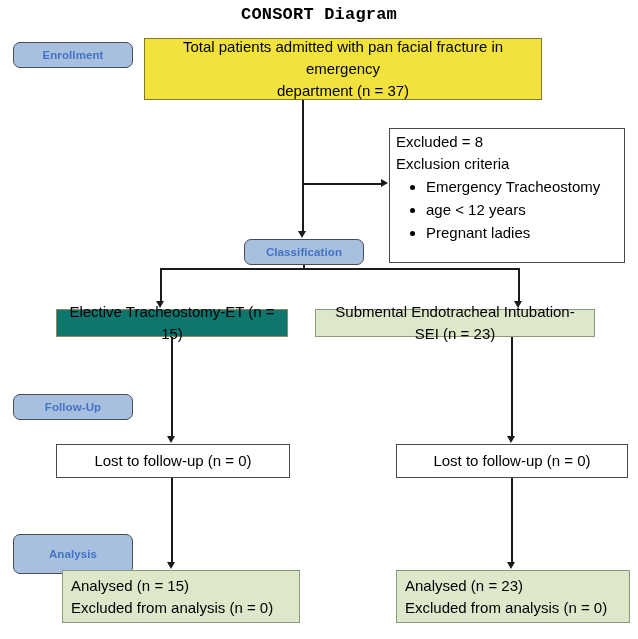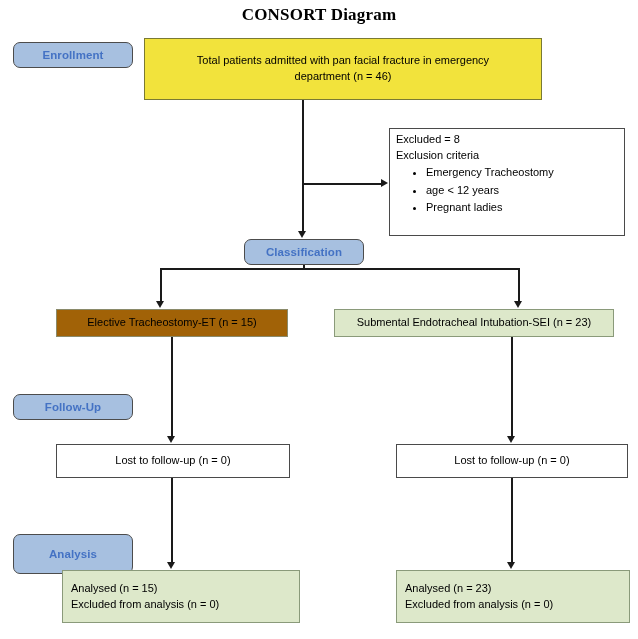--- a/index.html
+++ b/index.html
@@ -17,21 +17,21 @@
     height: 639px;
     background: #ffffff;
     overflow: hidden;
   }
   .abs { position: absolute; box-sizing: border-box; }
 
   
   .title {
     left: 0; top: 5px; width: 638px;
     text-align: center;
-    font-family: Liberation Serif, serif;
+    font-family: Liberation Mono, monospace;
     font-weight: bold;
     font-size: 17px;
     letter-spacing: 0.2px;
     color: #000;
   }
 
   
   .badge {
     background: #A7C0E0;
     border: 1.4px solid #4c4c4c;
@@ -44,30 +44,30 @@
     justify-content: center;
     letter-spacing: 0.1px;
     text-align: right;
   }
 
   
   .box {
     border: 1.4px solid #595959;
     display: flex;
     align-items: center;
-    font-size: 11px;
+    font-size: 15px;
     line-height: 1.45;
     background: #ffffff;
   }
   .box.center { justify-content: center; text-align: center; }
   .box.left  { justify-content: flex-start; text-align: left; }
   .box .inner { width: 100%; padding: 0 8px; }
 
   .box-yellow { background: #F2E33C; border-color: #7a7a33; }
-  .box-cream  { background: #a16207; border-color: #8a8a6a; }
+  .box-cream  { background: #0f766e; border-color: #8a8a6a; }
   .box-green  { background: #DDE8CA; border-color: #8a9a7a; }
   .box-white  { background: #ffffff; border-color: #4a4a4a; }
 
   
   .excl-head { margin: 0; }
   .excl-list {
     margin: 1px 0 16px 0;
     padding-left: 30px;
     list-style: disc;
   }
@@ -108,31 +108,31 @@
     <span>Follow-Up</span>
   </div>
 
   <div class="abs badge" style="left:13px; top:534px; width:120px; height:40px;">
     <span>Analysis</span>
   </div>
 
   <div class="abs box box-yellow center" style="left:144px; top:38px; width:398px; height:62px;">
     <div class="inner">
       <div>Total patients admitted with pan facial fracture in emergency</div>
-      <div>department (n = 46)</div>
+      <div>department (n = 37)</div>
     </div>
   </div>
 
   <div class="abs vline" style="left:302px; top:100px; height:132px;"></div>
   <div class="abs arrow-down" style="left:298px; top:231px;"></div>
 
   <div class="abs hline" style="left:302px; top:183px; width:80px;"></div>
   <div class="abs arrow-right" style="left:381px; top:179px;"></div>
 
-  <div class="abs box box-white left" style="left:389px; top:128px; width:236px; height:108px;">
+  <div class="abs box box-white left" style="left:389px; top:128px; width:236px; height:135px;">
     <div class="inner" style="padding:0 6px;">
       <div class="excl-head">Excluded = 8</div>
       <div class="excl-head">Exclusion criteria</div>
       <ul class="excl-list">
         <li>Emergency Tracheostomy</li>
         <li>age &lt; 12 years</li>
         <li>Pregnant ladies</li>
       </ul>
     </div>
   </div>
@@ -141,21 +141,21 @@
   <div class="abs hline" style="left:160px; top:268px; width:359px;"></div>
   <div class="abs vline" style="left:160px; top:268px; height:34px;"></div>
   <div class="abs arrow-down" style="left:156px; top:301px;"></div>
   <div class="abs vline" style="left:518px; top:268px; height:34px;"></div>
   <div class="abs arrow-down" style="left:514px; top:301px;"></div>
 
   <div class="abs box box-cream center" style="left:56px; top:309px; width:232px; height:28px;">
     <div class="inner">Elective Tracheostomy-ET (n = 15)</div>
   </div>
 
-  <div class="abs box box-green center" style="left:334px; top:309px; width:280px; height:28px;">
+  <div class="abs box box-green center" style="left:315px; top:309px; width:280px; height:28px;">
     <div class="inner">Submental Endotracheal Intubation-SEI (n = 23)</div>
   </div>
 
   <div class="abs vline" style="left:171px; top:337px; height:100px;"></div>
   <div class="abs arrow-down" style="left:167px; top:436px;"></div>
 
   <div class="abs vline" style="left:511px; top:337px; height:100px;"></div>
   <div class="abs arrow-down" style="left:507px; top:436px;"></div>
 
   <div class="abs box box-white center" style="left:56px; top:444px; width:234px; height:34px;">

